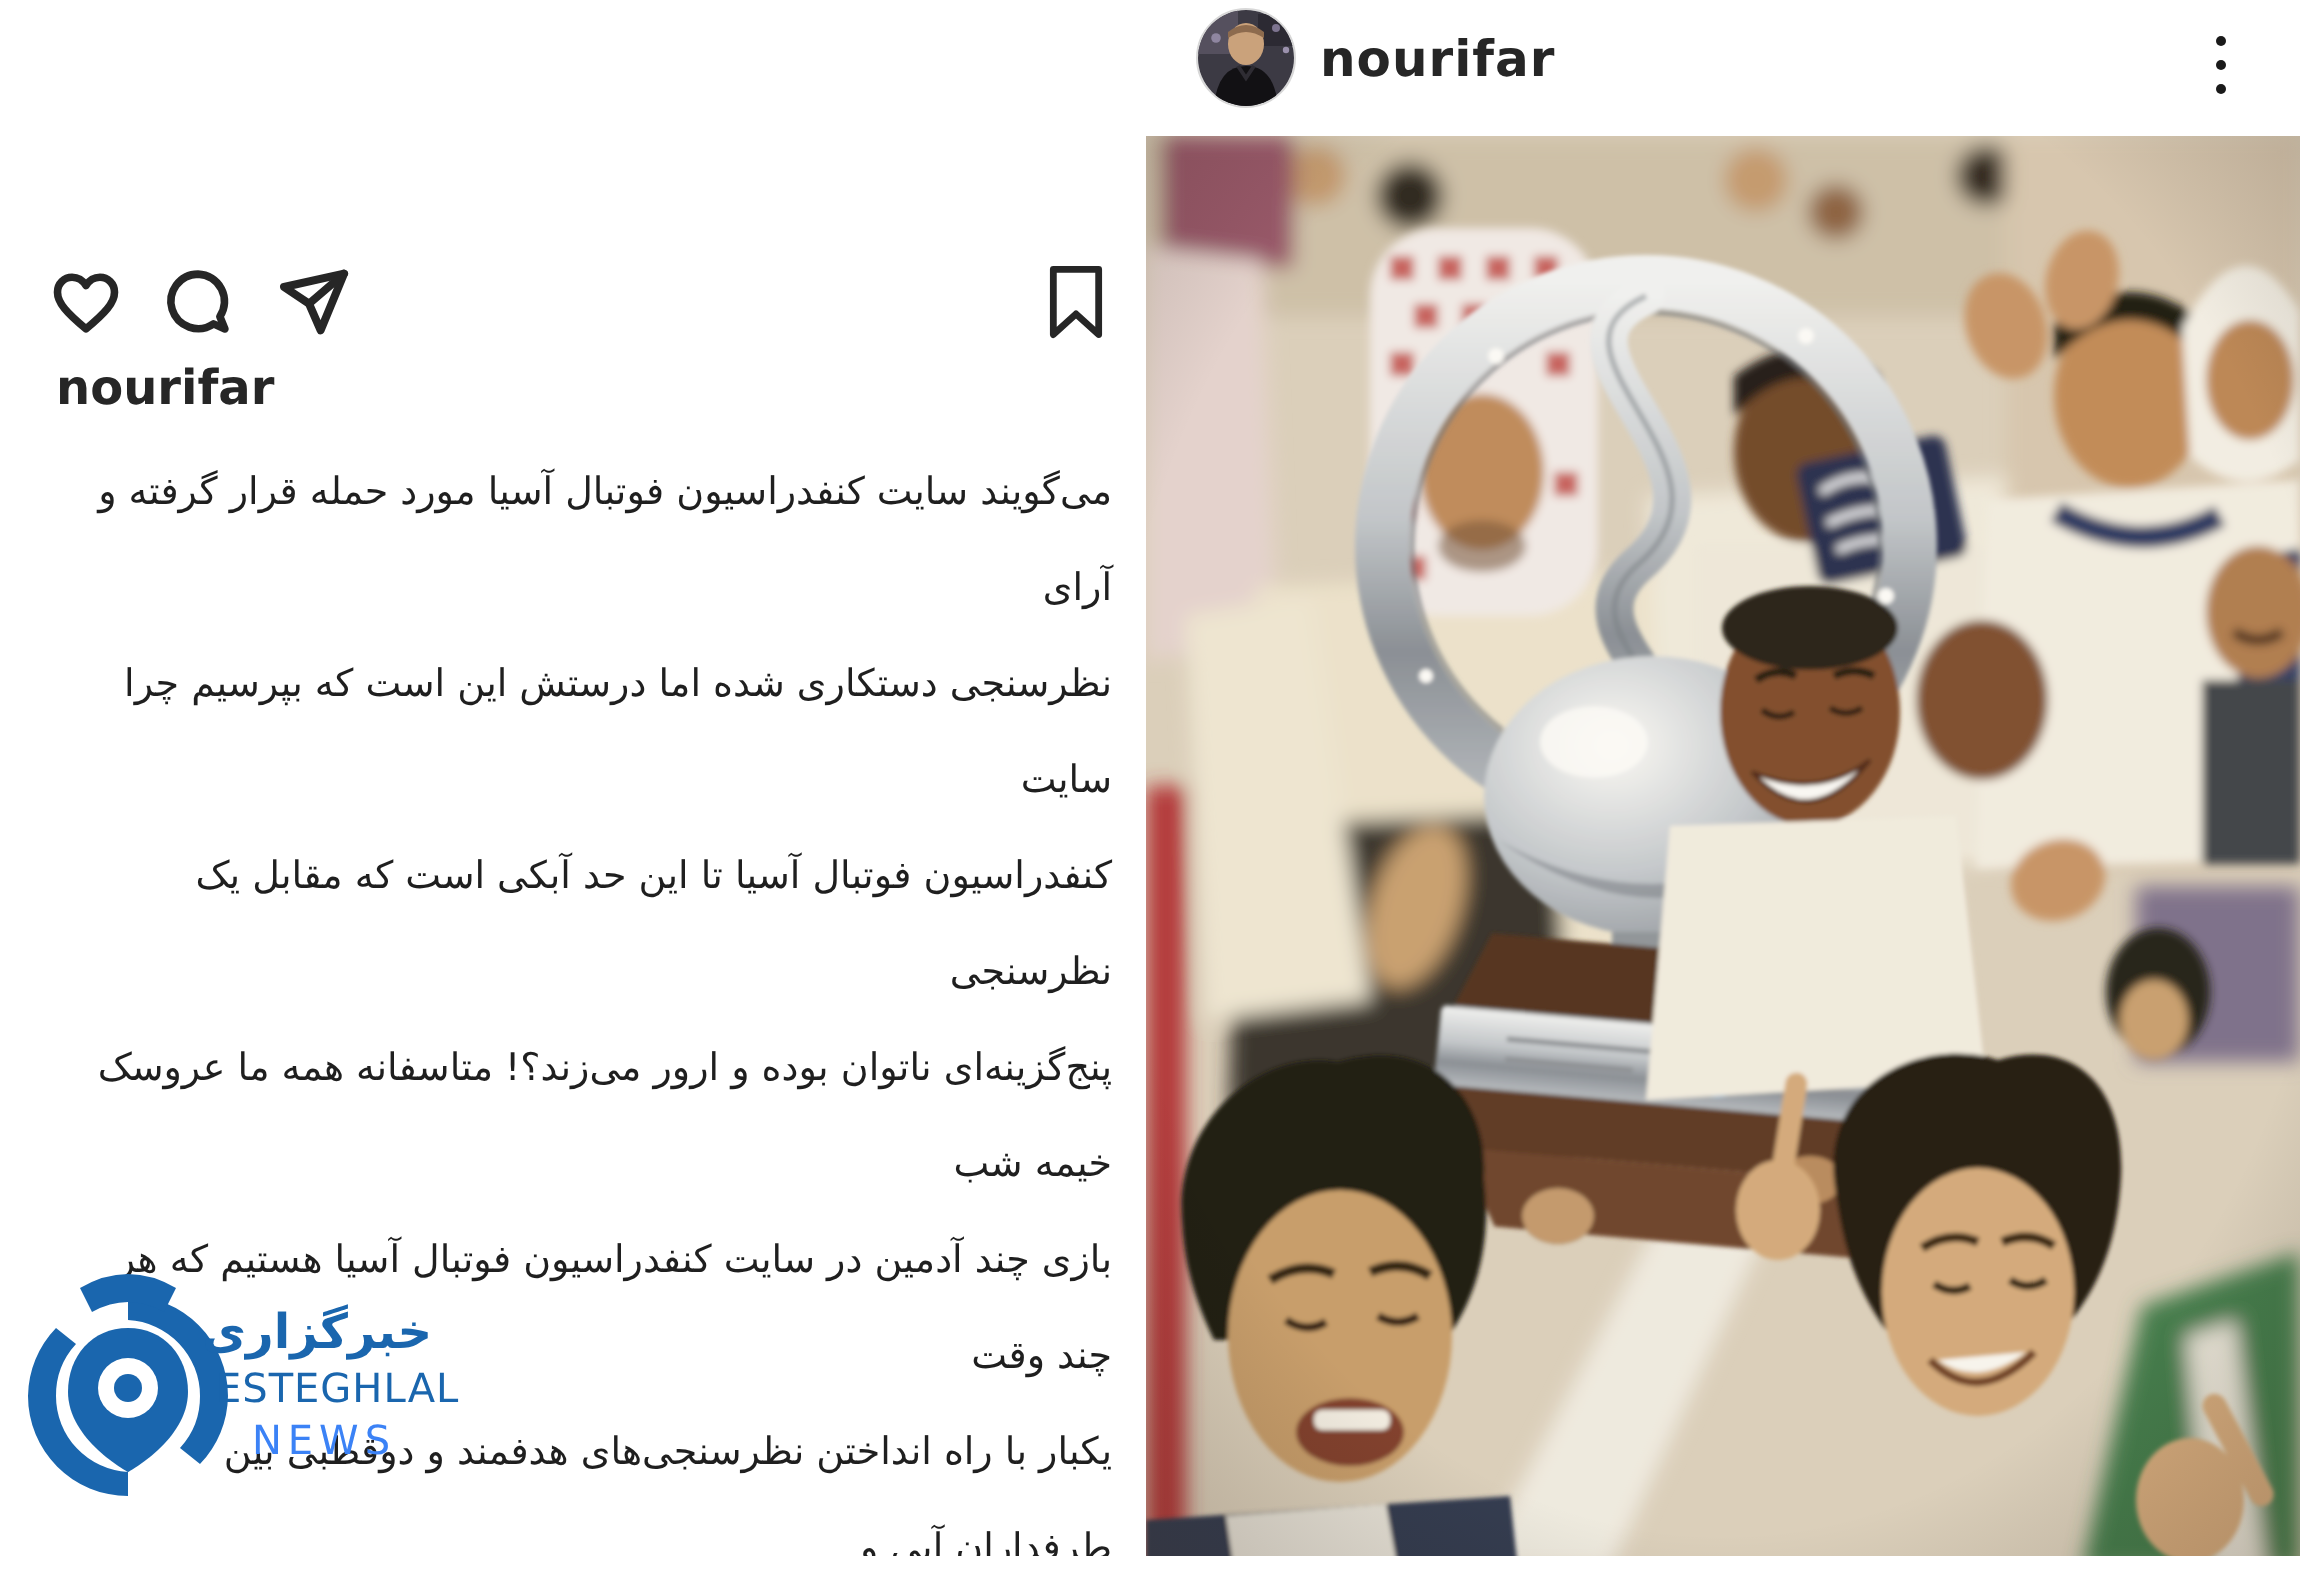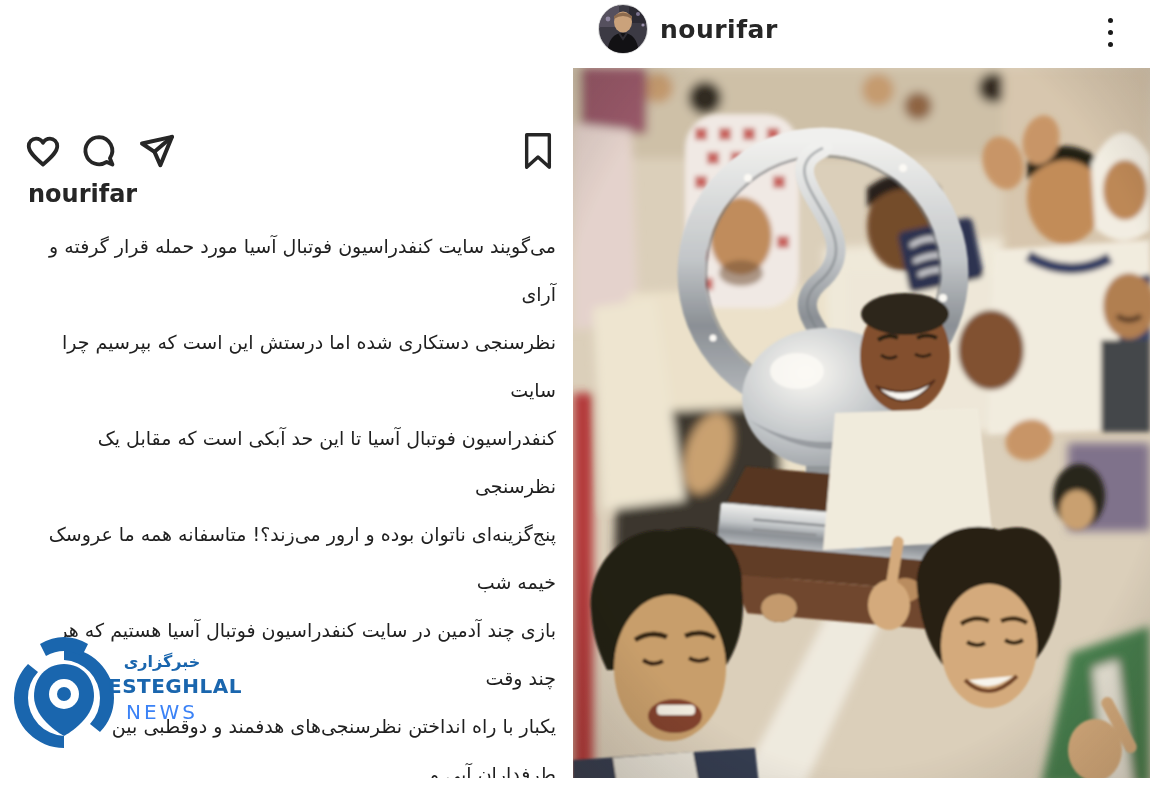--- a/index.html
+++ b/index.html
@@ -34,22 +34,22 @@
   .caption-author{position:absolute;left:28px;top:180px;font-size:24px;font-weight:bold;cursor:pointer;}
   .caption{position:absolute;left:30px;top:222px;width:526px;direction:rtl;text-align:right;
            color:#1f1f1f;}
   .para{white-space:pre-line;font-size:19px;}
   .para.p1{line-height:48px;}
 
   
   .logo{position:absolute;left:10px;top:628px;width:210px;height:150px;}
   .logo .ball{position:absolute;left:0;top:0;}
   .logo .ltext{position:absolute;left:98px;top:26px;width:108px;text-align:center;line-height:1;}
-  .logo .fa{display:block;font-size:16px;font-weight:bold;color:#1a66ae;direction:rtl;margin-bottom:6px;}
-  .logo .en{display:block;font-size:20px;font-weight:bold;letter-spacing:.5px;color:#1a66ae;margin-bottom:6px;}
+  .logo .fa{display:block;font-size:24px;font-weight:bold;color:#1a66ae;direction:rtl;margin-bottom:6px;}
+  .logo .en{display:block;font-size:20px;font-weight:normal;letter-spacing:.5px;color:#1a66ae;margin-bottom:6px;}
   .logo .news{display:block;font-size:20px;font-weight:normal;letter-spacing:3px;color:#3b82f6;}
 </style>
 </head>
 <body>
 
 <div class="screen">
 
   <div class="header">
     <div class="avatar">
       <svg viewBox="0 0 48 48" width="48" height="48">

